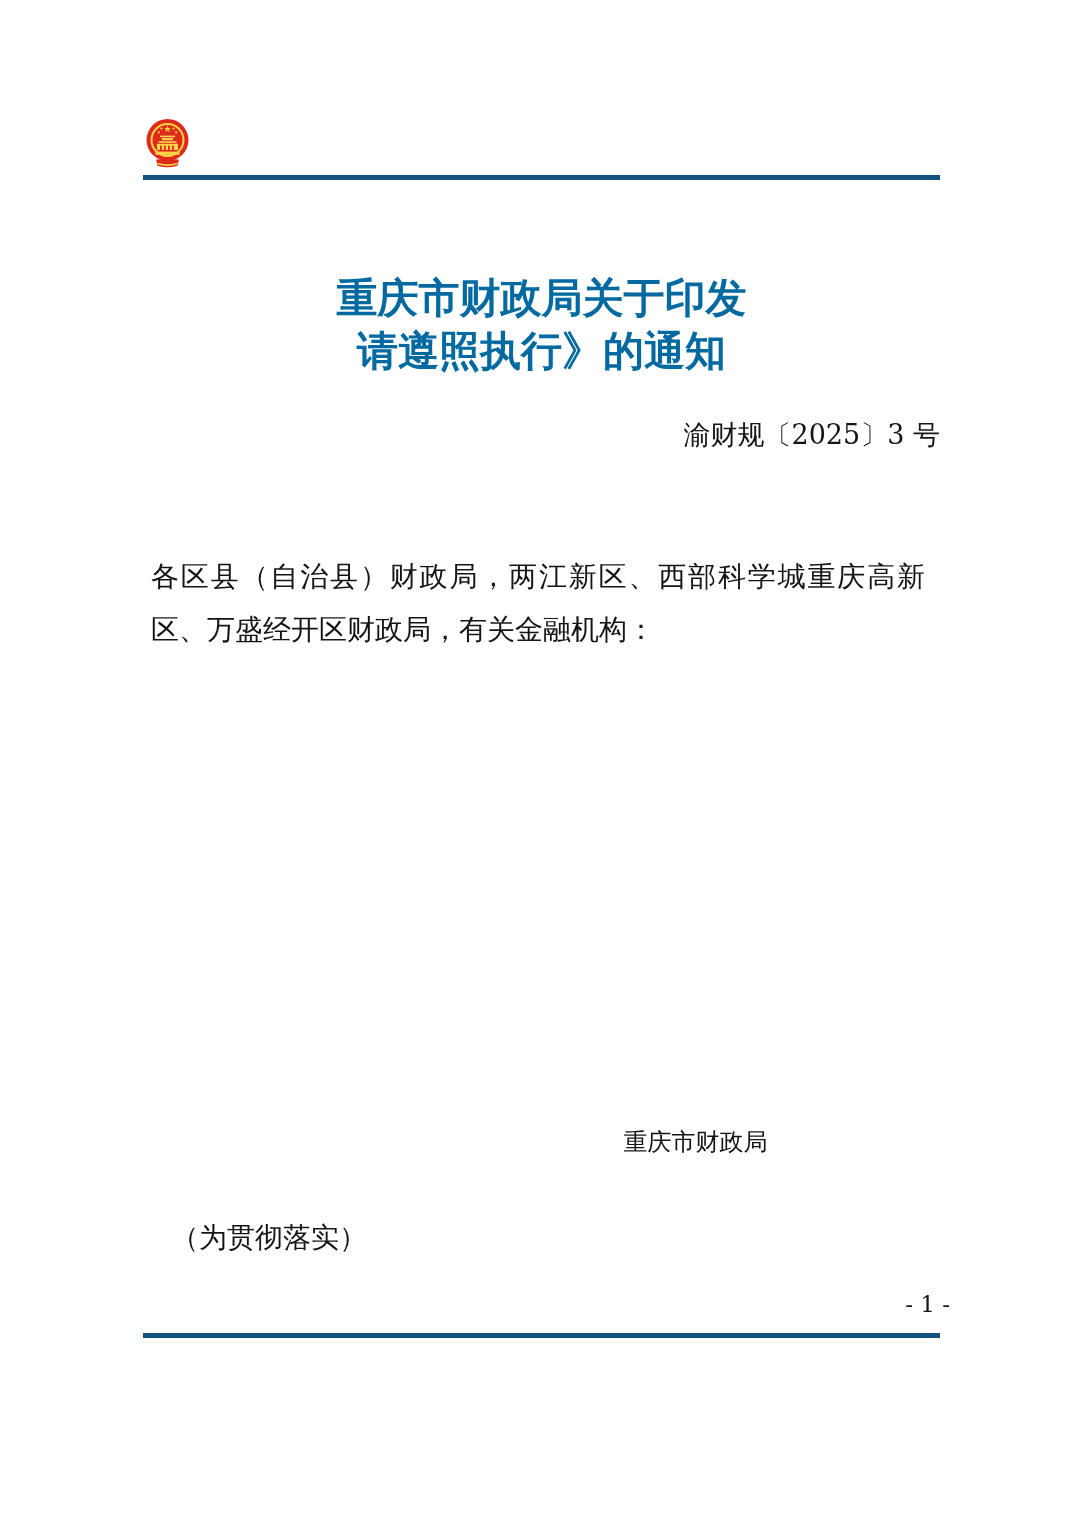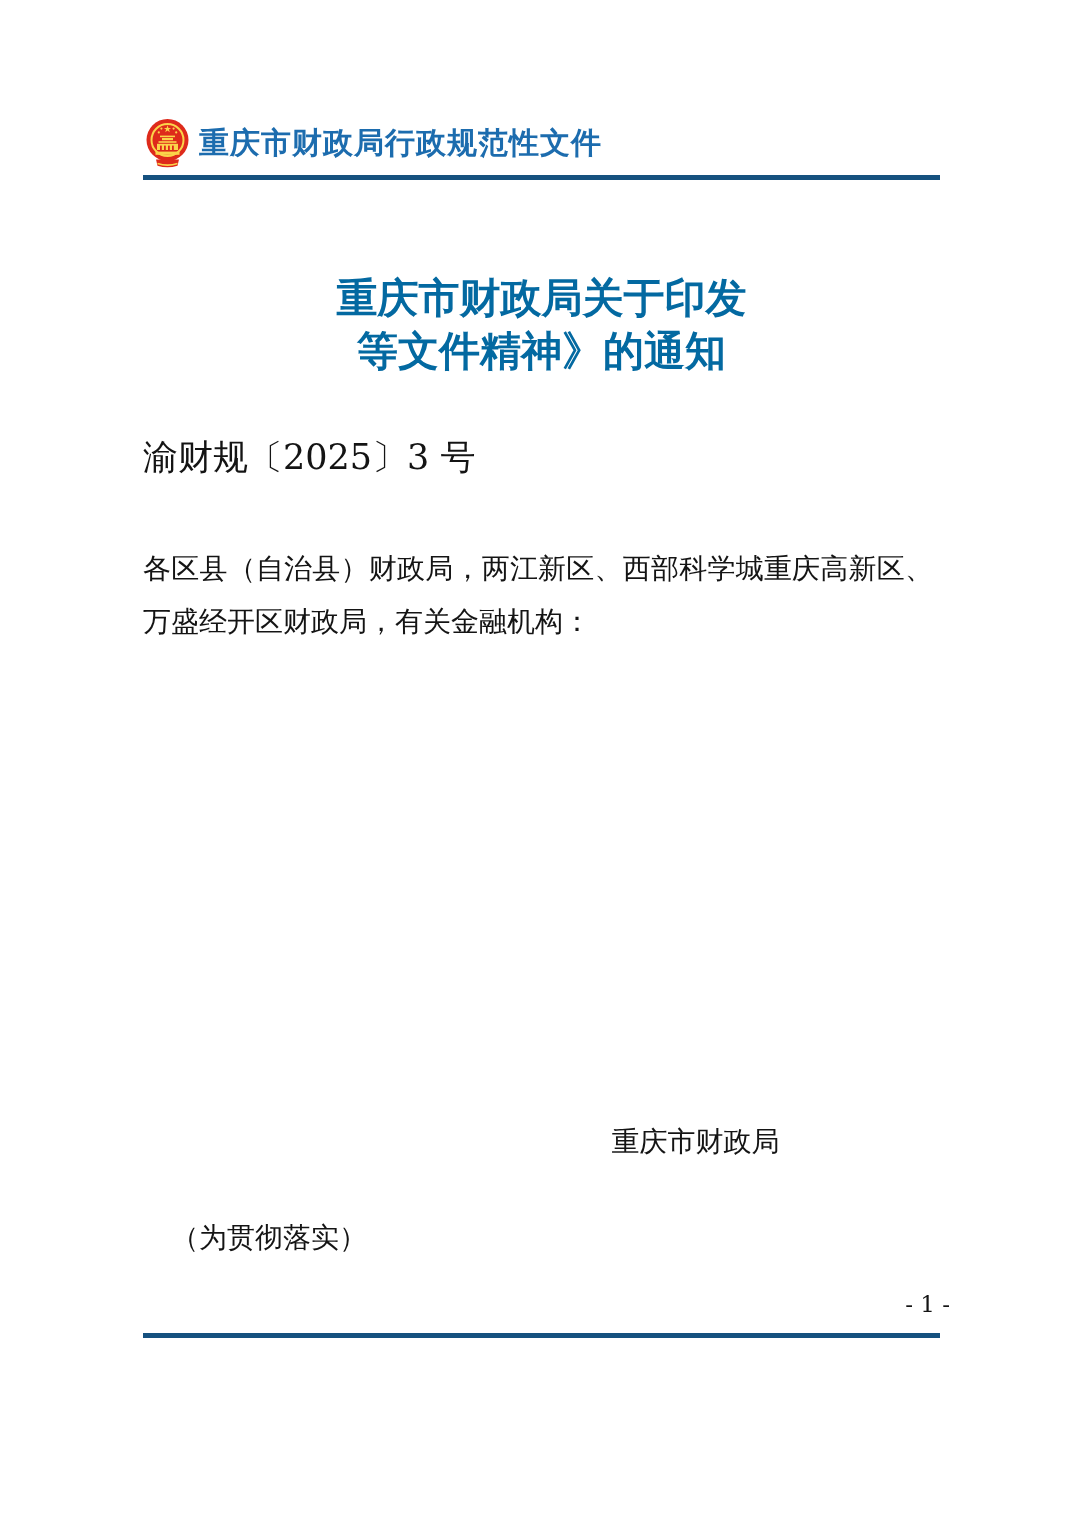--- a/index.html
+++ b/index.html
@@ -27,36 +27,36 @@
     position:absolute;left:143px;top:175px;width:797px;height:5px;
     background:var(--rule-navy,#15517f);
   }
   
   .title{
     position:absolute;left:143px;top:272px;width:797px;
     text-align:center;font-weight:bold;font-size:41px;line-height:53px;
     color:#0369a1;
   }
   .docnum{
-    position:absolute;left:143px;top:440px;width:797px;
-    text-align:left;font-size:35px;line-height:34px;
+    position:absolute;left:143px;top:418px;width:797px;
+    text-align:right;font-size:27px;line-height:34px;
   }
   
   .body{
     position:absolute;left:143px;top:542px;width:790px;
     font-size:28px;line-height:53px;
     text-align:justify;
   }
-  .body p{margin:0;}
+  .body p{margin:8px;}
   .para.indent{text-indent:2em;}
   
   .signature{position:absolute;left:143px;top:1115px;width:790px;}
   .sig-inner{
     margin-left:315px;text-align:center;
-    font-size:28px;line-height:54px;
+    font-size:24px;line-height:54px;
   }
   .disclosure{
     position:absolute;left:143px;top:1221px;width:790px;
     font-size:28px;line-height:34px;text-indent:1em;
   }
   .pagenum{
     position:absolute;left:143px;top:1290px;width:807px;
     text-align:right;font-size:23px;line-height:28px;
   }
   .bottom-rule{
@@ -91,27 +91,26 @@
         <rect x="13.5" y="22.2" width="18" height="1.6" fill="var(--emblem-gold,#fbd44a)"></rect>
         <rect x="12" y="24.8" width="21" height="6.2" fill="var(--emblem-gold,#fbd44a)"></rect>
         <rect x="15" y="26.6" width="1.8" height="4.4" fill="var(--emblem-red,#de2a1b)"></rect>
         <rect x="19" y="26.6" width="1.8" height="4.4" fill="var(--emblem-red,#de2a1b)"></rect>
         <rect x="23" y="26.6" width="1.8" height="4.4" fill="var(--emblem-red,#de2a1b)"></rect>
         <rect x="27" y="26.6" width="1.8" height="4.4" fill="var(--emblem-red,#de2a1b)"></rect>
         <rect x="10.5" y="32.6" width="24" height="3.2" fill="var(--emblem-gold,#fbd44a)"></rect>
         <path d="M12.5,44.5 Q22.5,47.8 32.5,44.5" stroke="var(--emblem-gold,#fbd44a)" stroke-width="1.6" fill="none"></path>
       </svg>
     </span>
-    <span class="header-label">重庆市财政局行政规范性文件</span>
   </div>
   <div class="header-rule"></div>
 
   <div class="title">
     <div>重庆市财政局关于印发</div>
-    <div>等文件精神》的通知</div>
+    <div>请遵照执行》的通知</div>
   </div>
 
   <div class="docnum">渝财规〔2025〕3 号</div>
 
   <div class="body">
     <p class="para">各区县（自治县）财政局，两江新区、西部科学城重庆高新区、万盛经开区财政局，有关金融机构：</p>
   </div>
 
   <div class="signature">
     <div class="sig-inner">

